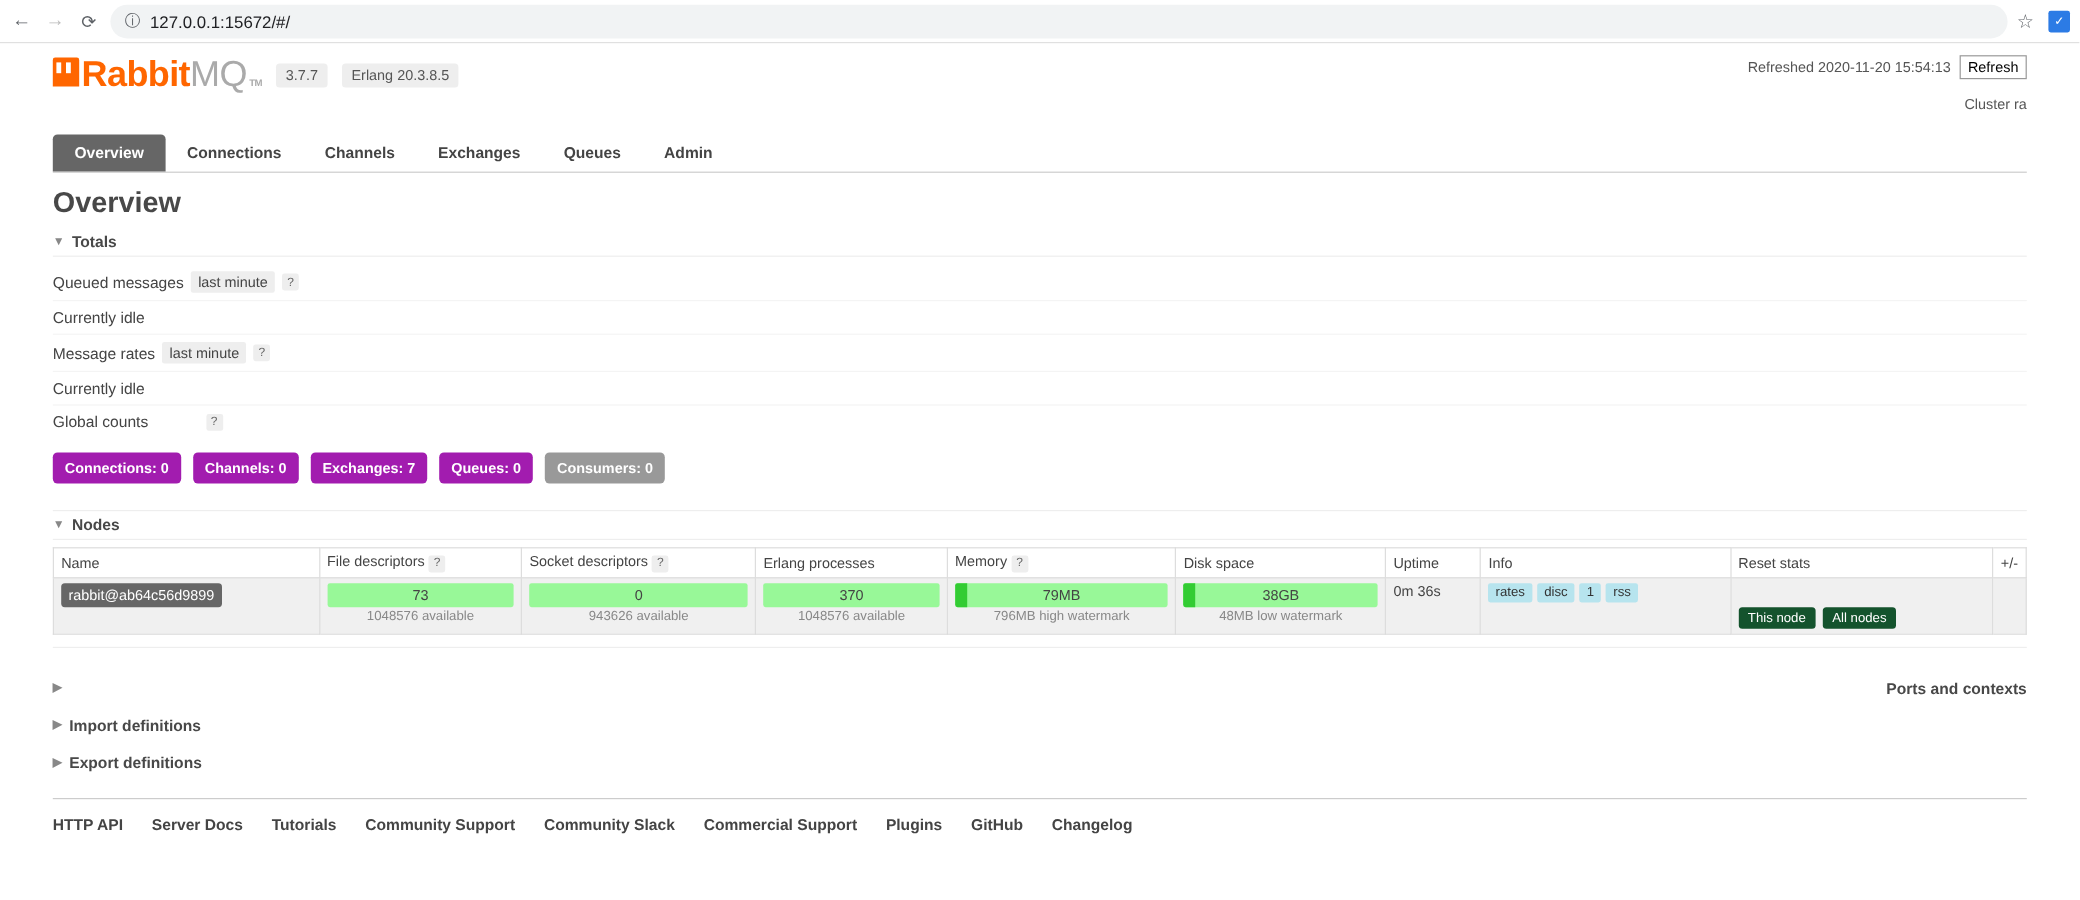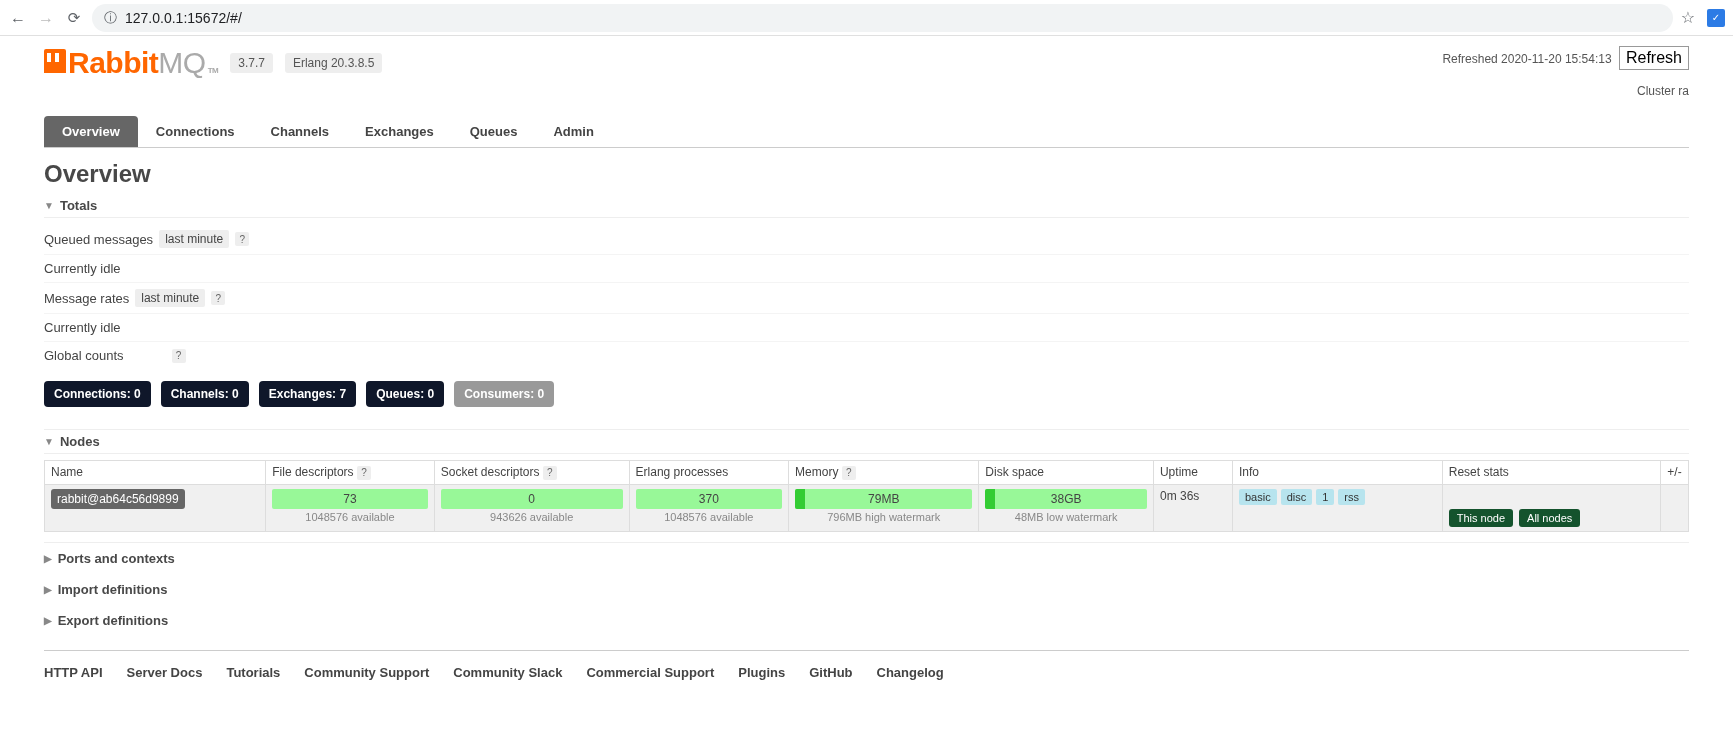--- a/index.html
+++ b/index.html
@@ -21,41 +21,41 @@
 .logo-area { display: flex; align-items: center; gap: 12px; flex: 1; }
 .logo { display: flex; align-items: baseline; font-size: 30px; font-weight: 700; letter-spacing: -0.5px; }
 .logo-icon { display: inline-block; width: 22px; height: 24px; background: #f60; margin-right: 2px; position: relative; border-radius: 2px 2px 0 0; }
 .logo-icon::before { content: ""; position: absolute; left: 3px; top: 4px; width: 4px; height: 9px; background: #fff; }
 .logo-icon::after { content: ""; position: absolute; left: 11px; top: 4px; width: 4px; height: 9px; background: #fff; }
 .logo-rabbit { color: #f60; }
 .logo-mq { color: #aaa; font-weight: 400; }
 .logo-tm { color: #aaa; font-size: 8px; margin-left: 2px; }
 .version-pill { background: #eee; padding: 3px 8px; border-radius: 3px; font-size: 12px; color: #555; }
 .header-right { text-align: right; font-size: 12px; color: #555; }
-.refresh-btn { border: 1px solid #999; background: #fff; padding: 2px 6px; margin-left: 4px; cursor: pointer; font-size: 16px; }
+.refresh-btn { border: 1px solid #999; background: #fff; padding: 2px 6px; margin-left: 4px; cursor: pointer; font-size: 12px; }
 .cluster-line { margin-top: 14px; font-size: 12px; }
 
 .tabs { display: flex; border-bottom: 1px solid #ccc; margin-top: 18px; }
 .tab { padding: 8px 18px; cursor: pointer; font-weight: 700; color: #444; border-radius: 4px 4px 0 0; }
 .tab.active { background: #666; color: #fff; }
 
 h1.page-title { font-size: 24px; font-weight: 700; color: #484848; margin: 12px 0 6px; }
 
 .section-header { display: flex; align-items: center; gap: 6px; padding: 4px 0; cursor: pointer; font-weight: 700; color: #484848; border-bottom: 1px solid #eee; }
 .section-header .tri { color: #888; font-size: 10px; }
 .section-header.open .tri::before { content: "▼"; }
 .section-header.closed .tri::before { content: "▶"; }
 .section-body { padding: 6px 0 10px; border-bottom: 1px solid #eee; }
 
 .row-line { padding: 6px 0; display: flex; align-items: center; gap: 6px; border-bottom: 1px solid #f4f4f4; }
 .grey-pill { background: #eee; padding: 2px 6px; border-radius: 2px; font-size: 12px; text-align: right; }
 .help-q { background: #eee; width: 14px; height: 14px; display: inline-flex; align-items: center; justify-content: center; font-size: 10px; color: #666; cursor: pointer; border-radius: 2px; }
 
 .counts-row { display: flex; gap: 10px; padding: 12px 0; }
-.count-pill { background: #0f172a; color: #fff; padding: 6px 10px; border-radius: 4px; font-weight: 700; font-size: 12px; cursor: pointer; }
+.count-pill { background: #a21caf; color: #fff; padding: 6px 10px; border-radius: 4px; font-weight: 700; font-size: 12px; cursor: pointer; }
 .count-pill .val { font-weight: 700; }
 .count-pill.muted { background: #999; }
 
 .nodes-table { width: 100%; border-collapse: collapse; }
 .nodes-table th { background: #fff; border: 1px solid #ddd; padding: 4px 6px; text-align: left; font-weight: 400; font-size: 12px; }
 .nodes-table td { border: 1px solid #ddd; padding: 4px 6px; font-size: 12px; vertical-align: top; background: #f0f0f0; }
 .nodes-table .th-corner { width: 28px; text-align: center; cursor: pointer; }
 .node-name { background: #666; color: #fff; padding: 3px 6px; border-radius: 3px; display: inline-block; }
 .green-bar { background: #98f898; padding: 3px 0; text-align: center; border-radius: 2px; position: relative; }
 .green-bar.partial::before { content: ""; position: absolute; left: 0; top: 0; bottom: 0; width: 10px; background: #3c3; border-radius: 2px 0 0 2px; }
@@ -187,39 +187,39 @@
               <div class="green-bar partial">79MB</div>
               <div class="sub-text">796MB high watermark</div>
             </td>
           <td>
               <div class="green-bar partial">38GB</div>
               <div class="sub-text">48MB low watermark</div>
             </td>
           <td>0m 36s</td>
           <td>
               <div class="info-tags">
-            <span class="info-tag">basic</span>
+            <span class="info-tag">rates</span>
             <span class="info-tag">disc</span>
             <span class="info-tag">1</span>
             <span class="info-tag">rss</span>
           </div>
             </td>
           <td>
               <div class="reset-btns">
             <span class="reset-btn">This node</span>
             <span class="reset-btn">All nodes</span>
           </div>
             </td>
           <td></td>
         </tr>
       </tbody>
     </table>
   </div>
 
-  <div class="section-header closed" style="border-bottom:none;margin-top:4px;">
+  <div class="section-header closed" style="border-bottom:none;margin-top:22px;justify-content:space-between;">
     <span class="tri"></span>
     <span>Ports and contexts</span>
   </div>
   <div class="section-header closed" style="border-bottom:none;margin-top:8px;">
     <span class="tri"></span>
     <span>Import definitions</span>
   </div>
   <div class="section-header closed" style="border-bottom:none;margin-top:8px;">
     <span class="tri"></span>
     <span>Export definitions</span>

